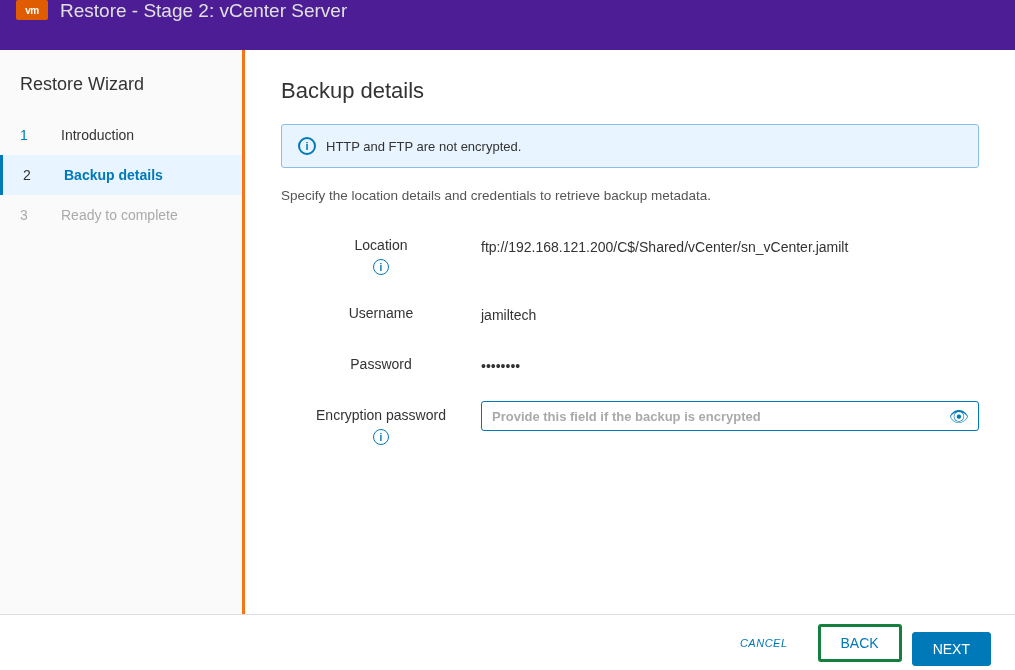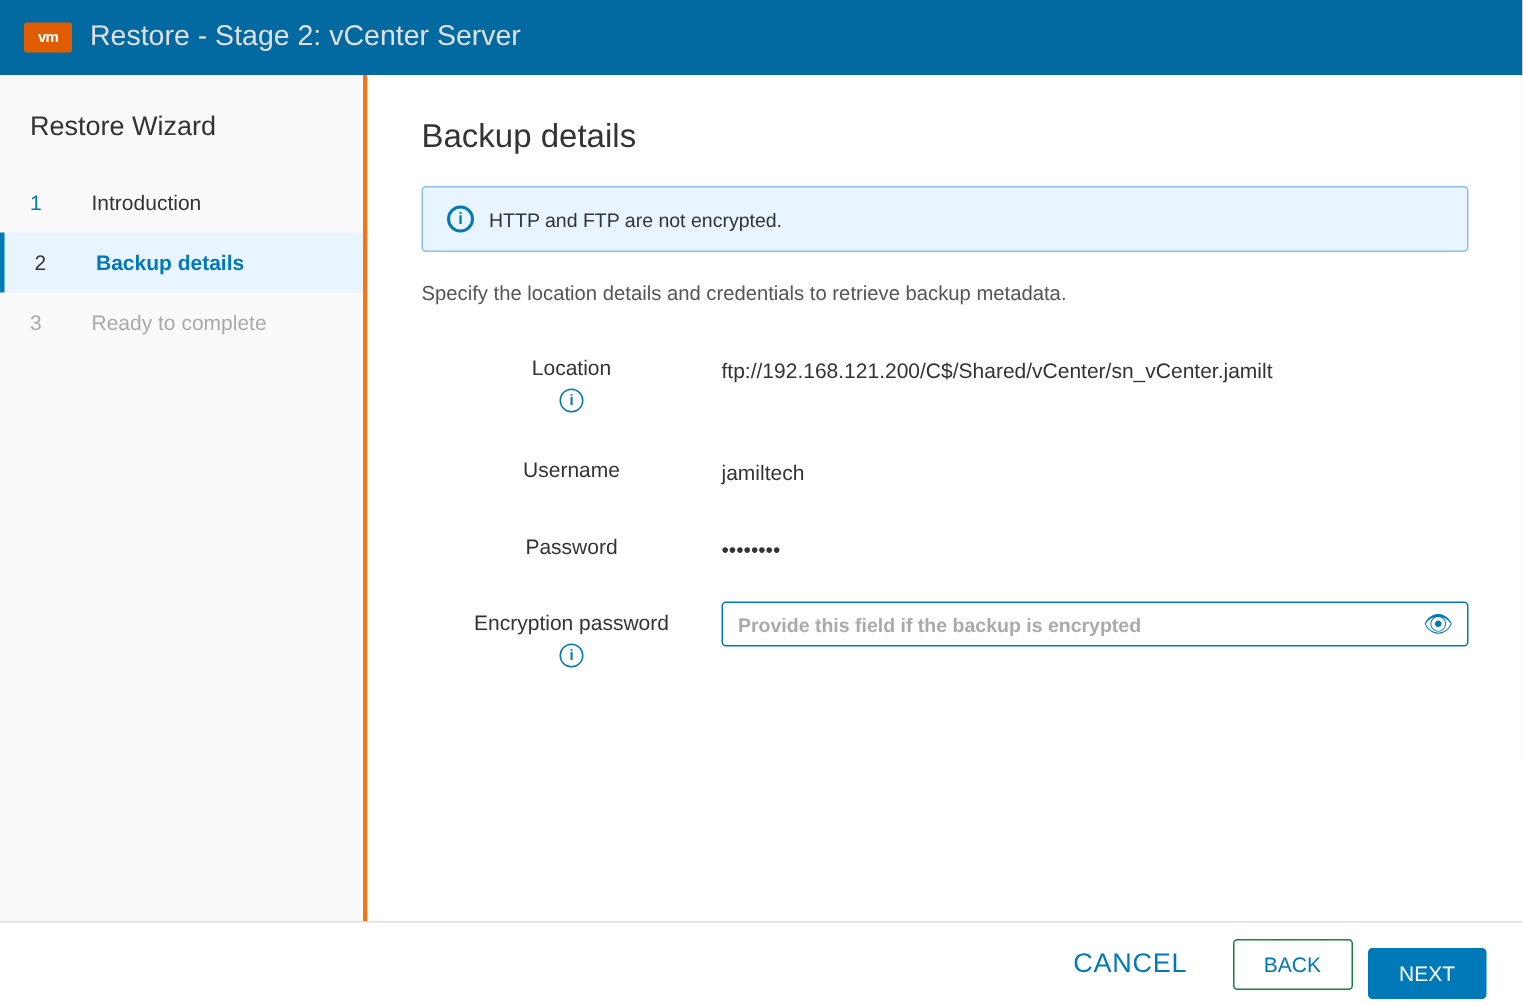--- a/index.html
+++ b/index.html
@@ -1,19 +1,19 @@
 <!DOCTYPE html>
 <html><head>
   <meta charset="utf-8">
   <style>
     * { box-sizing: border-box; margin: 0; padding: 0; }
     body { font-family: -apple-system, BlinkMacSystemFont, 'Segoe UI', Arial, sans-serif; font-size: 14px; color: #333; background: #f0f0f0; width: 1015px; height: 670px; overflow: hidden; }
 
     
-    .header { background: #0369a1; height: 50px; display: flex; align-items: center; padding: 0 16px; gap: 12px; }
+    .header { background: #4c1d95; height: 50px; display: flex; padding: 0 16px; gap: 12px; }
     .vmw-logo { width: 32px; height: 20px; background: #e05c00; border-radius: 2px; display: flex; align-items: center; justify-content: center; }
     .vmw-logo span { color: white; font-size: 10px; font-weight: bold; letter-spacing: -0.5px; }
     .header-title { color: #e0e0e0; font-size: 19px; }
 
     
     .main { display: flex; height: 620px; }
 
     
     .sidebar { width: 245px; background: #fafafa; border-right: 3px solid #f97316; padding: 24px 0; }
     .sidebar-heading { font-size: 18px; font-weight: 500; color: #333; padding: 0 20px 20px; }
@@ -44,22 +44,22 @@
     .form-label { width: 200px; font-size: 14px; color: #333; display: flex; align-items: center; gap: 6px; padding-top: 6px; flex-direction: column; }
     .form-value { flex: 1; font-size: 14px; color: #333; line-height: 1.5; padding-top: 6px; }
     .form-field { flex: 1; }
     .tooltip-icon { width: 16px; height: 16px; border: 1.5px solid #0079b8; border-radius: 50%; display: flex; align-items: center; justify-content: center; color: #0079b8; font-size: 10px; font-weight: bold; cursor: pointer; flex-shrink: 0; }
     .input-wrapper { position: relative; display: flex; align-items: center; }
     .form-input { width: 100%; border: 1px solid #0079b8; border-radius: 3px; padding: 6px 36px 6px 10px; font-size: 14px; color: #999; outline: none; font-weight: bold; }
     .form-input::placeholder { color: #aaa; font-size: 13px; }
     .eye-icon { position: absolute; right: 10px; color: #0079b8; font-size: 16px; cursor: pointer; }
     .footer-bar { position: fixed; bottom: 0; left: 0; right: 0; height: 56px; background: white; border-top: 1px solid #ddd; display: flex; align-items: center; justify-content: flex-end; padding: 0 24px; gap: 10px; }
     .btn { padding: 8px 20px; border-radius: 3px; font-size: 14px; cursor: pointer; font-weight: 500; }
-    .btn-cancel { background: transparent; border: none; color: #0079b8; text-transform: uppercase; letter-spacing: 0.5px; font-size: 18px; }
-    .btn-back { background: white; border: 1px solid #15803d; color: #0079b8; }
+    .btn-cancel { background: transparent; border: none; color: #0079b8; text-transform: uppercase; letter-spacing: 0.5px; font-size: 11px; font-style: italic; }
+    .btn-back { background: white; border: 3px solid #15803d; color: #0079b8; }
     .btn-next { background: #0079b8; border: 1px solid #0079b8; color: white; margin-top: 12px; }
   </style>
 </head>
 <body>
 
 <div class="header">
   <div class="vmw-logo">
     <span>vm</span>
   </div>
   <div class="header-title">Restore - Stage 2: vCenter Server</div>

